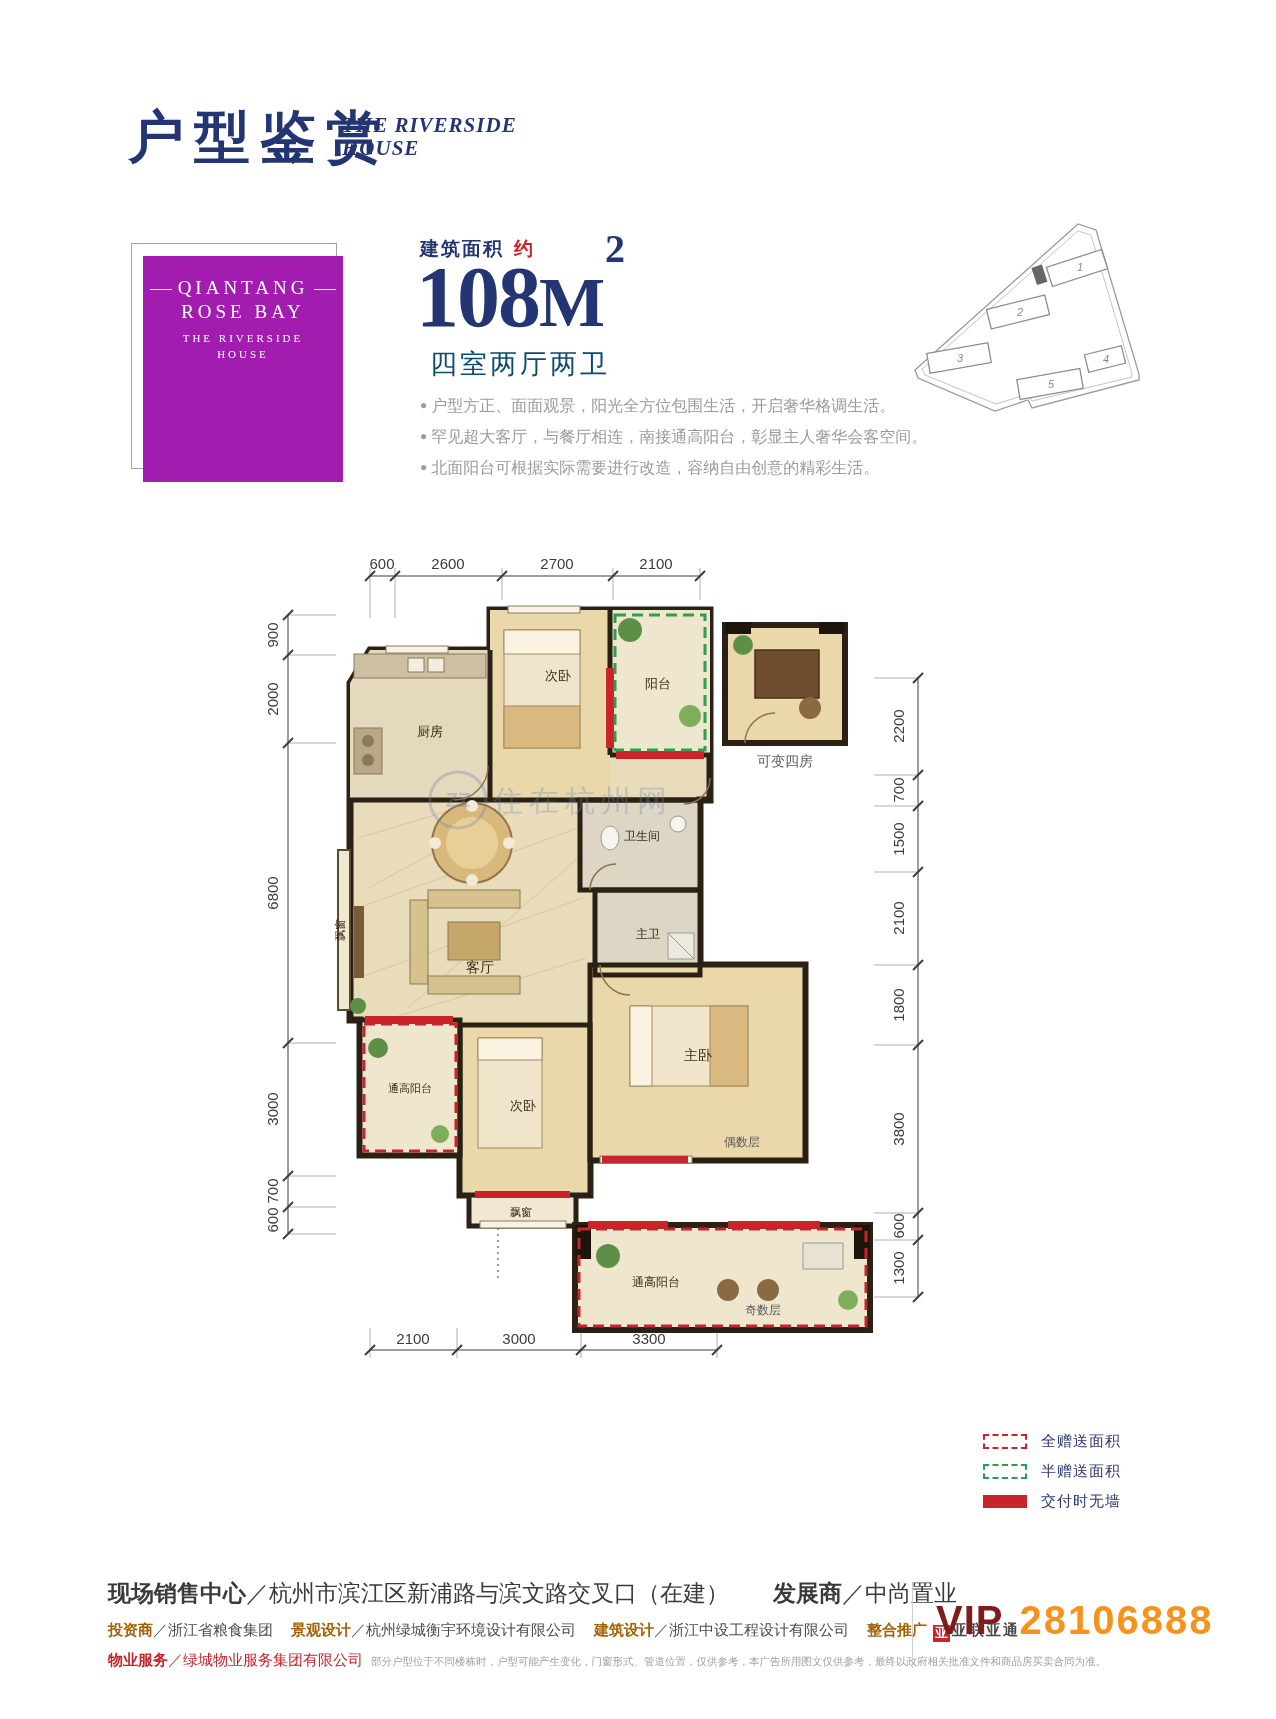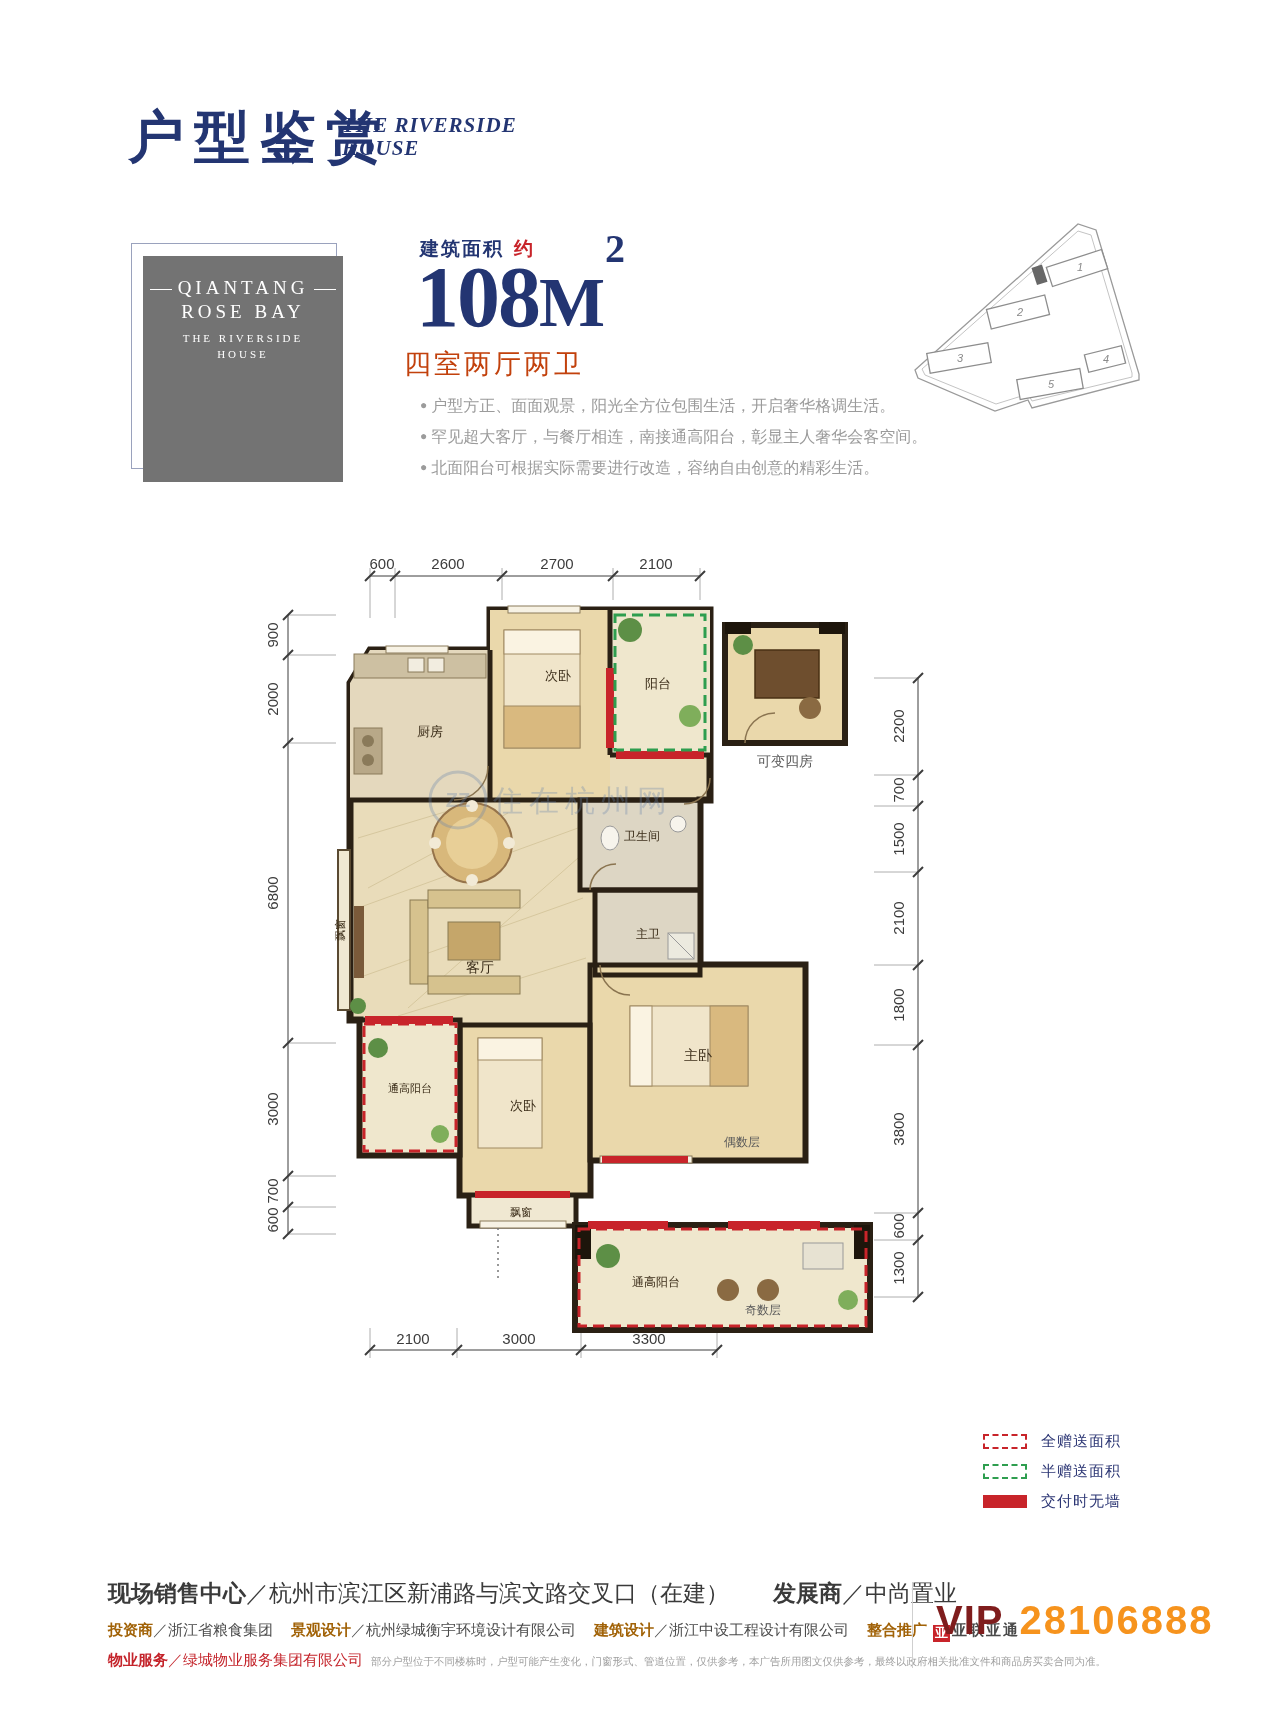--- a/index.html
+++ b/index.html
@@ -9,37 +9,37 @@
   
   .hdr-title { position:absolute; left:128px; top:90px; font-family:"Liberation Serif", serif;
                font-size:56px; font-weight:bold; color:#233572; letter-spacing:10px; }
   .hdr-sub { position:absolute; left:342px; top:104px; font-family:"Liberation Serif", serif;
              font-style:italic; font-weight:bold; color:#233572; font-size:21px; line-height:1.1;
              letter-spacing:1px; }
 
   
   .card-wrap { position:absolute; left:131px; top:233px; width:216px; height:242px; }
   .card-outline { position:absolute; left:0; top:0; width:206px; height:226px; border:1px solid #9aa2bd; background:#fff; }
-  .card-blue { position:absolute; left:12px; top:13px; width:200px; height:226px; background:#737373;
+  .card-blue { position:absolute; left:12px; top:13px; width:200px; height:226px; background:#a21caf;
                color:#fff; text-align:center; font-family:"Liberation Serif", serif; }
   .card-brand { margin-top:20px; font-size:19px; letter-spacing:4px; line-height:1.25; position:relative; }
   .card-brand .dash { display:inline-block; width:22px; height:1px; background:#fff; vertical-align:middle; margin:0 6px; }
   .card-unit { margin-top:2px; line-height:1; }
   .card-unit .big { font-size:142px; font-weight:bold; }
   .card-unit .small { font-size:84px; font-weight:bold; vertical-align:baseline; position:relative; top:6px; }
   .card-cap { margin-top:6px; font-size:11px; letter-spacing:3px; line-height:1.5; }
 
   
   .area-row { position:absolute; left:420px; top:226px; font-size:19px; font-weight:bold; color:#233572; letter-spacing:2px; }
   .area-row .approx { color:#c8242a; margin-left:10px; }
   .area-val { position:absolute; left:416px; top:244px; font-family:"Liberation Serif", serif;
               font-weight:bold; color:#233572; font-size:86px; letter-spacing:-2px; line-height:1; }
   .area-val .m { font-size:70px; }
   .area-val sup { font-size:40px; position:relative; top:-34px; left:2px; }
-  .area-layout { position:absolute; left:404px; top:336px; font-size:27px; color:#c2410c; letter-spacing:3px; }
+  .area-layout { position:absolute; left:430px; top:336px; font-size:27px; color:#0c4a6e; letter-spacing:3px; }
 
   
   .features { position:absolute; left:420px; top:380px; width:500px; color:#9b9b9b; font-size:16px; line-height:1.95; }
   .features .row { white-space:nowrap; }
   .features .dot { font-size:12px; margin-right:4px; position:relative; top:-2px; }
 
   
   .sitemap { position:absolute; left:900px; top:192px; width:335px; height:230px; }
   .plan { position:absolute; left:258px; top:528px; width:760px; height:880px; }
 

